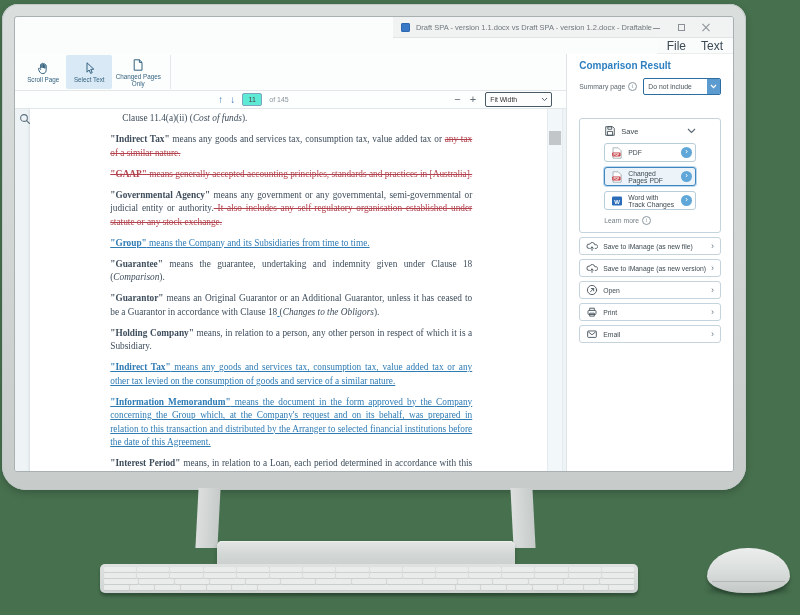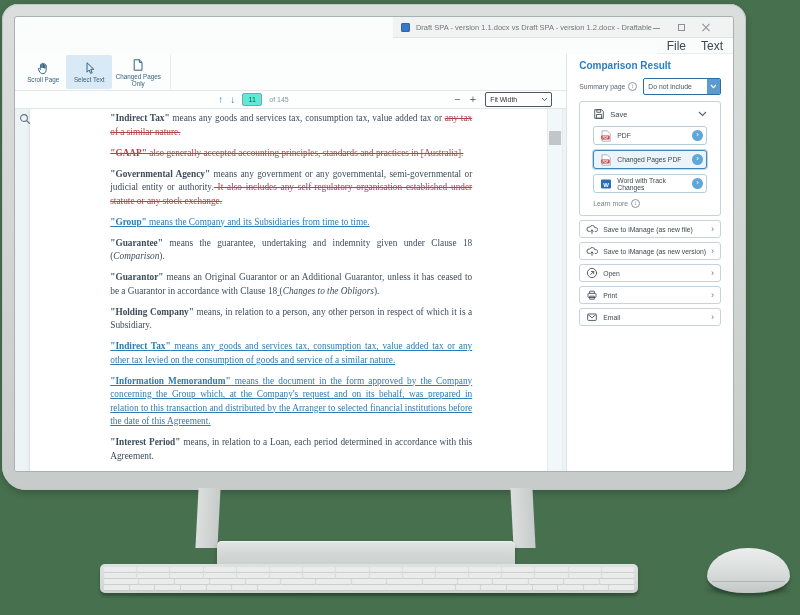--- a/index.html
+++ b/index.html
@@ -108,21 +108,21 @@
   .panel{flex:1;background:#ffffff;border-left:1px solid #dfe4e7;padding:4px 12px;min-width:0;}
   .panel-heading{font-size:10px;font-weight:bold;color:#2D7FC0;margin-top:2px;}
   .summary-row{display:flex;align-items:center;margin-top:7px;gap:3px;}
   .summary-label{font-size:6.8px;color:#5c6870;white-space:nowrap;}
   .info-icon{width:7px;height:7px;border:1px solid #8a97a0;border-radius:50%;flex:0 0 auto;
     font-size:5.5px;line-height:7px;text-align:center;color:#8a97a0;font-family:"Liberation Serif",serif;}
   .summary-select{flex:1;height:15px;border:1px solid #2d6da0;border-radius:2px;background:#fff;
     display:flex;align-items:center;margin-left:3px;overflow:hidden;}
   .summary-select .val{flex:1;font-size:6.8px;color:#4a555c;padding-left:4px;}
   .caret-box{width:13px;align-self:stretch;background:#5b9bd0;display:flex;align-items:center;justify-content:center;}
-  .card{border:1px solid #c5d3dc;border-radius:3px;background:#fff;margin-top:6px;padding:5px 13px 7px;}
+  .card{border:1px solid #c5d3dc;border-radius:3px;background:#fff;margin-top:23px;padding:5px 24px 7px;}
   .save-header{display:flex;align-items:center;gap:5px;height:14px;color:#3e4a52;}
   .save-header .lbl{font-size:7.5px;flex:1;}
   .save-option{height:17px;border:1px solid #b7cdda;border-radius:3px;margin-top:5px;
     display:flex;align-items:center;gap:5px;padding:0 3px 0 6px;background:#fff;}
   .save-option.selected{border:1px solid #3e86c0;background:#ecf4fa;box-shadow:0 0 0 1px #bcd8ec;}
   .save-option .lbl{font-size:6.8px;color:#3e4a52;flex:1;}
   .go-circle{width:11px;height:11px;border-radius:50%;background:#5fa7d9;color:#fff;
     font-size:8px;line-height:10px;text-align:center;flex:0 0 auto;}
   .learn-more{display:flex;align-items:center;gap:3px;margin-top:6px;}
   .learn-more .lbl{font-size:6.8px;color:#768089;}
@@ -207,22 +207,23 @@
         </div>
 
         <div class="docarea">
           <span class="search-icon">
             <svg class="icon-svg" width="12" height="12" viewBox="0 0 12 12" fill="none" stroke="#5f7380" stroke-width="1.1" stroke-linecap="round">
               <circle cx="5" cy="5" r="3.4"></circle>
                 <path d="M7.6,7.6 L10.5,10.5"></path>
             </svg>
           </span>
           <div class="page">
+              <p class="para indent"><span class="n">Clause 11.4(a)(ii) (</span><span class="i">Cost of funds</span><span class="n">).</span></p>
               <p class="para"><span class="b">"Indirect Tax"</span><span class="n"> means any goods and services tax, consumption tax, value added tax or </span><span class="del">any tax of a similar nature.</span></p>
-              <p class="para"><span class="b del">"GAAP"</span><span class="del"> also generally accepted accounting principles, standards and practices in [Australia].</span></p>
+              <p class="para"><span class="b del">"GAAP"</span><span class="del"> means generally accepted accounting principles, standards and practices in [Australia].</span></p>
               <p class="para"><span class="b">"Governmental Agency"</span><span class="n"> means any government or any governmental, semi-governmental or judicial entity or authority.</span><span class="del"> It also includes any self-regulatory organisation established under statute or any stock exchange.</span></p>
               <p class="para"><span class="b ins">"Group"</span><span class="ins"> means the Company and its Subsidiaries from time to time.</span></p>
               <p class="para"><span class="b">"Guarantee"</span><span class="n"> means the guarantee, undertaking and indemnity given under Clause 18 (</span><span class="i">Comparison</span><span class="n">).</span></p>
               <p class="para"><span class="b">"Guarantor"</span><span class="n"> means an Original Guarantor or an Additional Guarantor, unless it has ceased to be a Guarantor in accordance with Clause 18</span><span class="ins"> </span><span class="n">(</span><span class="i">Changes to the Obligors</span><span class="n">).</span></p>
               <p class="para"><span class="b">"Holding Company"</span><span class="n"> means, in relation to a person, any other person in respect of which it is a Subsidiary.</span></p>
               <p class="para"><span class="b ins">"Indirect Tax"</span><span class="ins"> means any goods and services tax, consumption tax, value added tax or any other tax levied on the consumption of goods and service of a similar nature.</span></p>
               <p class="para"><span class="b ins">"Information Memorandum"</span><span class="ins"> means the document in the form approved by the Company concerning the Group which, at the Company's request and on its behalf, was prepared in relation to this transaction and distributed by the Arranger to selected financial institutions before the date of this Agreement.</span></p>
               <p class="para"><span class="b">"Interest Period"</span><span class="n"> means, in relation to a Loan, each period determined in accordance with this Agreement.</span></p>
             </div>
           <div class="scrollbar">

